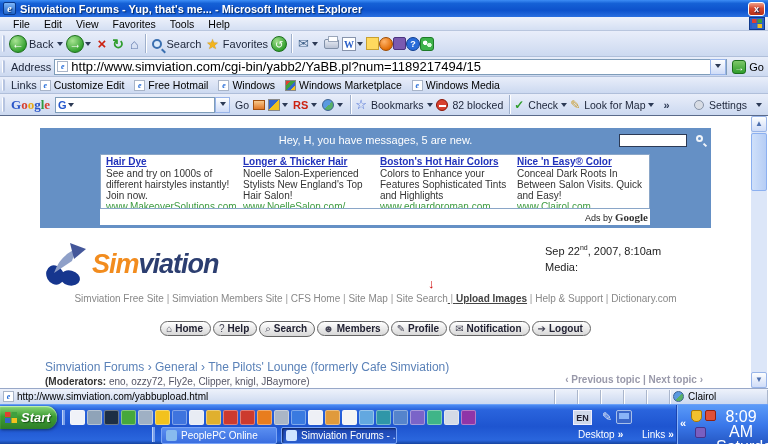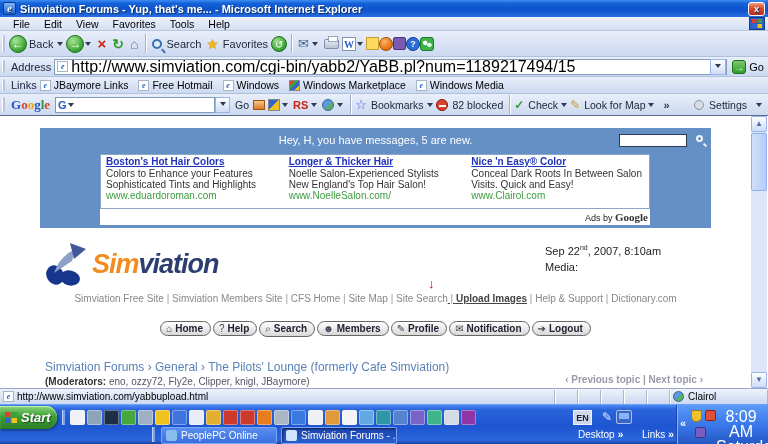--- a/index.html
+++ b/index.html
@@ -69,21 +69,21 @@
   .msn-icon { width:14px; height:14px; border-radius:3px; border:1px solid #1d7a28;
     background:radial-gradient(circle at 35% 40%,#fff 2px,rgba(0,0,0,0) 2.5px),
                radial-gradient(circle at 70% 58%,#d8f8d8 2px,rgba(0,0,0,0) 2.5px),#3db24a; }
 
   
   .addr-field { flex:1; height:16px; background:#fff; border:1px solid #7f9db9;
     display:flex; align-items:center; padding:0 2px; overflow:hidden; }
   .ie-page-icon { width:11px; height:11px; background:#fff; border:1px solid #a8b4c8;
     color:#2a6fd8; font:bold italic 8px "Liberation Serif",serif; text-align:center; line-height:10px;
     margin-right:3px; flex:none; }
-  .addr-url { font-size:16px; white-space:nowrap; }
+  .addr-url { font-size:13px; white-space:nowrap; }
   .addr-dd { width:16px; height:16px; margin-left:-17px; flex:none;
     background:linear-gradient(#fdfefe,#cfdcf8); border:1px solid #98b4e8;
     display:flex; align-items:center; justify-content:center; }
   .addr-dd .dd { margin:2px 0 0; }
   .go-btn { display:flex; align-items:center; margin:0 4px 0 6px; }
   .go-icon { width:14px; height:14px; border-radius:3px; border:1px solid #1c6e1c;
     background:linear-gradient(#7ec86a,#2f9e2c); color:#fff; font-size:10px; font-weight:bold;
     text-align:center; line-height:13px; margin-right:3px; }
 
   
@@ -300,21 +300,21 @@
     </span>
   </div>
 
   <div class="bar" style="top:77px;height:17px;">
     <span class="grip"></span>
     <span class="tlabel">Links</span>
     <span style="display:flex;">
 
     <span class="link-item">
           <span class="ie-mini"></span>
-          <span>JBaymore Links</span>
+          <span>Customize Edit</span>
         </span>
         <span class="link-item">
           <span class="ie-mini"></span>
           <span>Free Hotmail</span>
         </span>
         <span class="link-item">
           <span class="ie-mini"></span>
           <span>Windows</span>
         </span>
         <span class="link-item mp">
@@ -385,29 +385,34 @@
   <div class="content">
     <div class="page-inner">
 
       <div class="blue-panel">
         <div class="banner-text">Hey, H, you have  messages, 5 are new.</div>
         <input class="banner-search" style="">
         <span class="banner-mag"></span>
         <div class="ads-wrap">
           <div class="ads-box">
 
-              <span class="ad">
-                <div class="ad-title">Boston's Hot Hair Colors</div>
-                <div class="ad-body">Colors to Enhance your Features Sophisticated Tints and Highlights</div>
-                <div class="ad-url">www.eduardoroman.com</div>
+          <span class="ad">
+                <div class="ad-title">Hair Dye</div>
+                <div class="ad-body">See and try on 1000s of different hairstyles instantly! Join now.</div>
+                <div class="ad-url">www.MakeoverSolutions.com</div>
               </span>
               <span class="ad">
                 <div class="ad-title">Longer &amp; Thicker Hair</div>
                 <div class="ad-body">Noelle Salon-Experienced Stylists New England's Top Hair Salon!</div>
                 <div class="ad-url">www.NoelleSalon.com/</div>
+              </span>
+              <span class="ad">
+                <div class="ad-title">Boston's Hot Hair Colors</div>
+                <div class="ad-body">Colors to Enhance your Features Sophisticated Tints and Highlights</div>
+                <div class="ad-url">www.eduardoroman.com</div>
               </span>
               <span class="ad">
                 <div class="ad-title">Nice 'n Easy® Color</div>
                 <div class="ad-body">Conceal Dark Roots In Between Salon Visits. Quick and Easy!</div>
                 <div class="ad-url">www.Clairol.com</div>
               </span>
             </div>
           <div class="ads-by"><span>Ads by </span><span class="ads-by-brand">Google</span></div>
         </div>
       </div>

